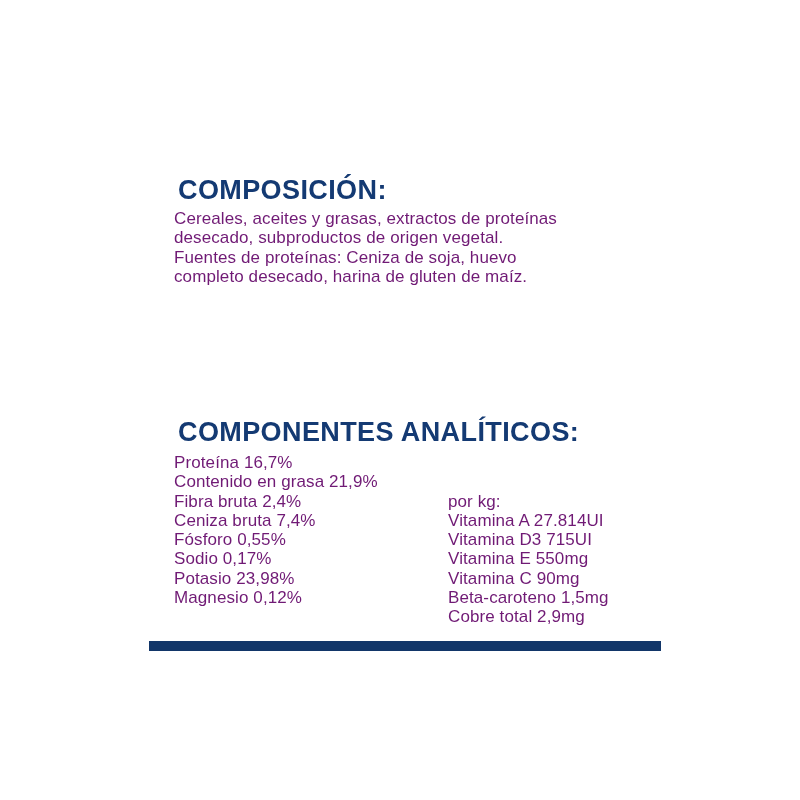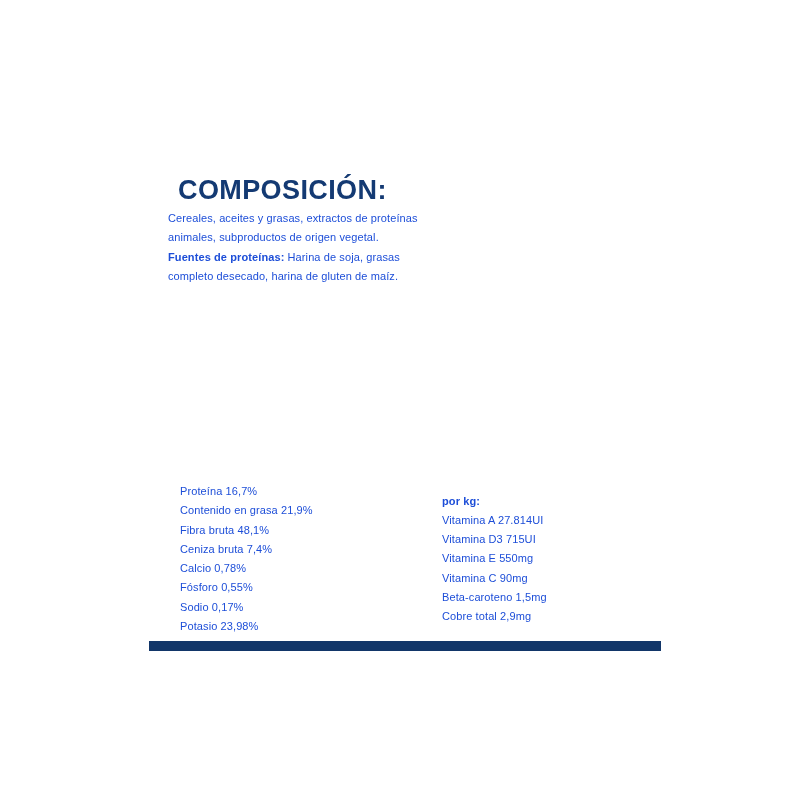--- a/index.html
+++ b/index.html
@@ -23,67 +23,67 @@
     font-weight: bold;
     letter-spacing: 0.4px;
     color: #143A73;
     line-height: 1;
     white-space: nowrap;
   }
   #composicion-heading { top: 177px; }
   #componentes-heading { top: 419px; }
   .bodytext {
     position: absolute;
-    left: 168px;
-    color: #1d4ed8;
-    font-size: 11px;
+    left: 174px;
+    color: #701a75;
+    font-size: 17px;
     line-height: 19.3px;
     letter-spacing: 0.1px;
   }
   #composicion-body { top: 209px; width: 460px; }
   #analytic-columns { top: 453px; }
   .line { white-space: nowrap; }
-  .bold { font-weight: bold; }
-  .col-left { position: absolute; left: 12px; top: 0; margin-top: 29px; }
+  .bold { font-weight: normal; }
+  .col-left { position: absolute; left: 0; top: 0; }
   .col-right { position: absolute; left: 267px; top: 38.6px; margin-left: 7px; }
   .bottom-bar {
     position: absolute;
     left: 149px;
     top: 641px;
     width: 512px;
     height: 10px;
     background: #123669;
   }
 </style>
 </head>
 <body>
 
 <div class="page">
 
   <h1 class="heading" id="composicion-heading">COMPOSICIÓN:</h1>
 
   <div class="bodytext" id="composicion-body">
     <div>
         <div class="line">Cereales, aceites y grasas, extractos de proteínas</div>
-        <div class="line">animales, subproductos de origen vegetal.</div>
+        <div class="line">desecado, subproductos de origen vegetal.</div>
       </div>
     <div class="line">
-      <span class="bold">Fuentes de proteínas:</span><span> Harina de soja, grasas</span>
+      <span class="bold">Fuentes de proteínas:</span><span> Ceniza de soja, huevo</span>
     </div>
     <div class="line">completo desecado, harina de gluten de maíz.</div>
   </div>
 
+  <h1 class="heading" id="componentes-heading">COMPONENTES ANALÍTICOS:</h1>
 
   <div class="bodytext" id="analytic-columns">
     <div class="col-left">
         <div class="line">Proteína 16,7%</div>
         <div class="line">Contenido en grasa 21,9%</div>
-        <div class="line">Fibra bruta 48,1%</div>
+        <div class="line">Fibra bruta 2,4%</div>
         <div class="line">Ceniza bruta 7,4%</div>
-        <div class="line">Calcio 0,78%</div>
         <div class="line">Fósforo 0,55%</div>
         <div class="line">Sodio 0,17%</div>
         <div class="line">Potasio 23,98%</div>
         <div class="line">Magnesio 0,12%</div>
       </div>
     <div class="col-right">
       <div class="line bold">por kg:</div>
       <div>
           <div class="line">Vitamina A 27.814UI</div>
           <div class="line">Vitamina D3 715UI</div>

